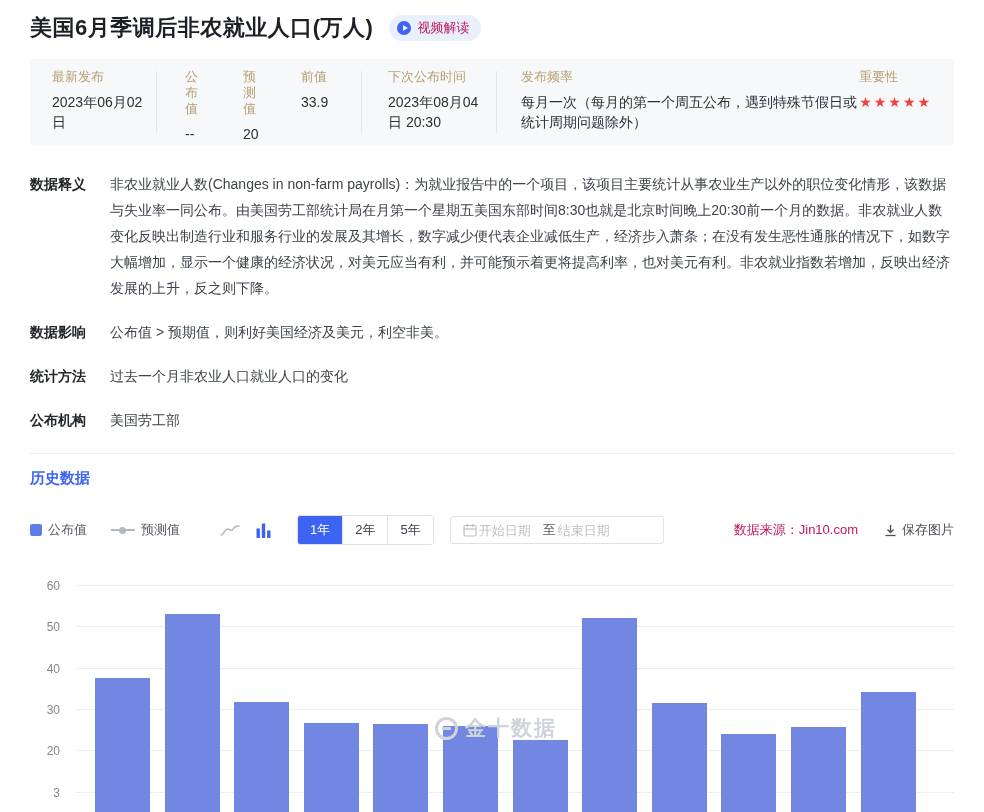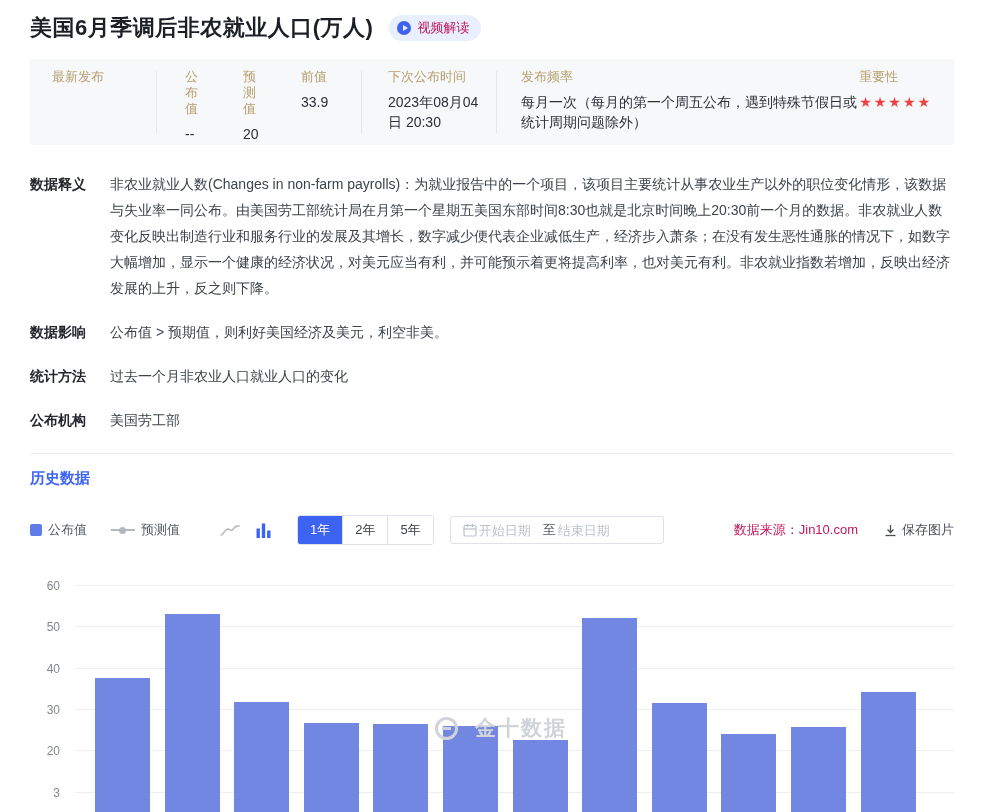--- a/index.html
+++ b/index.html
@@ -71,41 +71,42 @@
   .src{margin-left:auto;color:#be185d;font-size:13px;}
   .save{margin-left:26px;color:#4a4e57;font-size:13px;display:flex;align-items:center;gap:5px;cursor:pointer;}
 
   
   .chart-wrap{position:relative;margin:18px 30px 0 30px;height:268px;}
   .y-axis{position:absolute;left:0;top:0;bottom:-2px;width:38px;}
   .ytick{position:absolute;right:8px;font-size:12px;color:#82868e;width:30px;text-align:right;}
   .plot{position:absolute;left:45px;right:0;top:0;bottom:-2px;}
   .gridline{position:absolute;left:0;right:0;height:1px;background:#eceef2;}
   .bar{position:absolute;bottom:0;width:55px;z-index:1;}
-  .watermark{position:absolute;left:405px;top:152px;display:flex;align-items:center;gap:17px;z-index:2;
+  .watermark{position:absolute;left:405px;top:152px;display:flex;align-items:center;gap:7px;z-index:2;
     color:#d0d4da;font-size:21px;font-weight:700;letter-spacing:2px;}
   .wm-logo{width:23px;height:23px;border:3px solid #d0d4da;border-radius:50%;box-sizing:border-box;position:relative;}
   .wm-logo::after{content:"";position:absolute;left:4px;top:7px;width:9px;height:3px;background:#d0d4da;}
 </style>
 </head>
 <body>
 
 <div class="page">
 
   <div class="hdr">
     <h1>美国6月季调后非农就业人口(万人)</h1>
     <span class="video-badge">
       <span class="play-icon"></span>
       <span>视频解读</span>
     </span>
   </div>
 
   <div class="info-bar">
     <div class="info-col c-latest">
       <span class="info-label">最新发布</span>
+      <span class="info-value">2023年06月02日</span>
     </div>
     <div class="info-div d1"></div>
     <div class="info-col c-pub">
       <span class="info-label vertical">公布值</span>
       <span class="info-value">--</span>
     </div>
     <div class="info-col c-fore">
       <span class="info-label vertical">预测值</span>
       <span class="info-value">20</span>
     </div>

